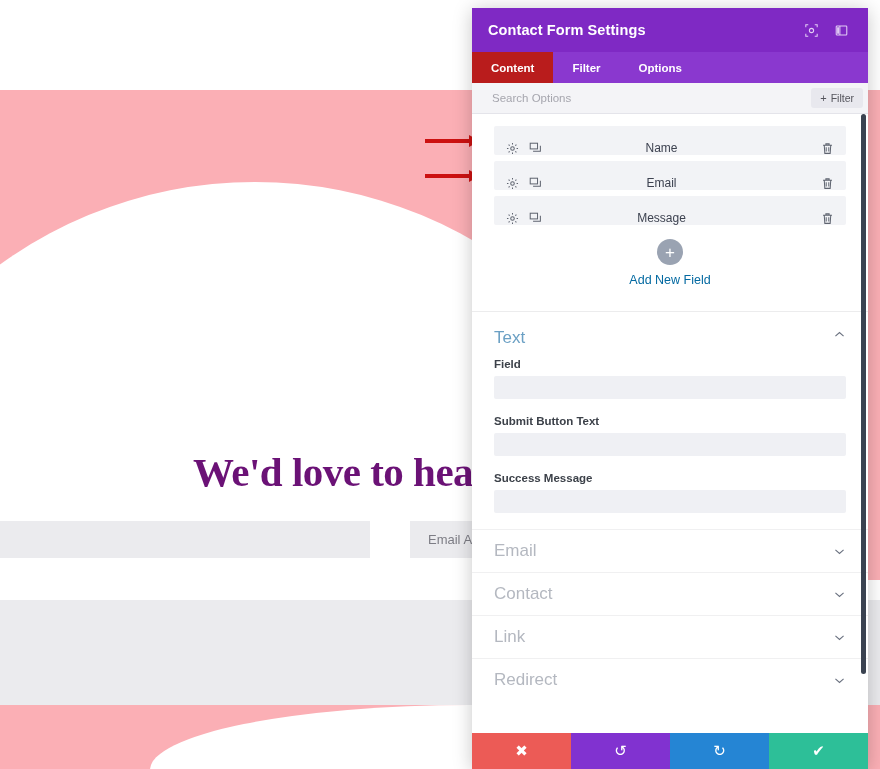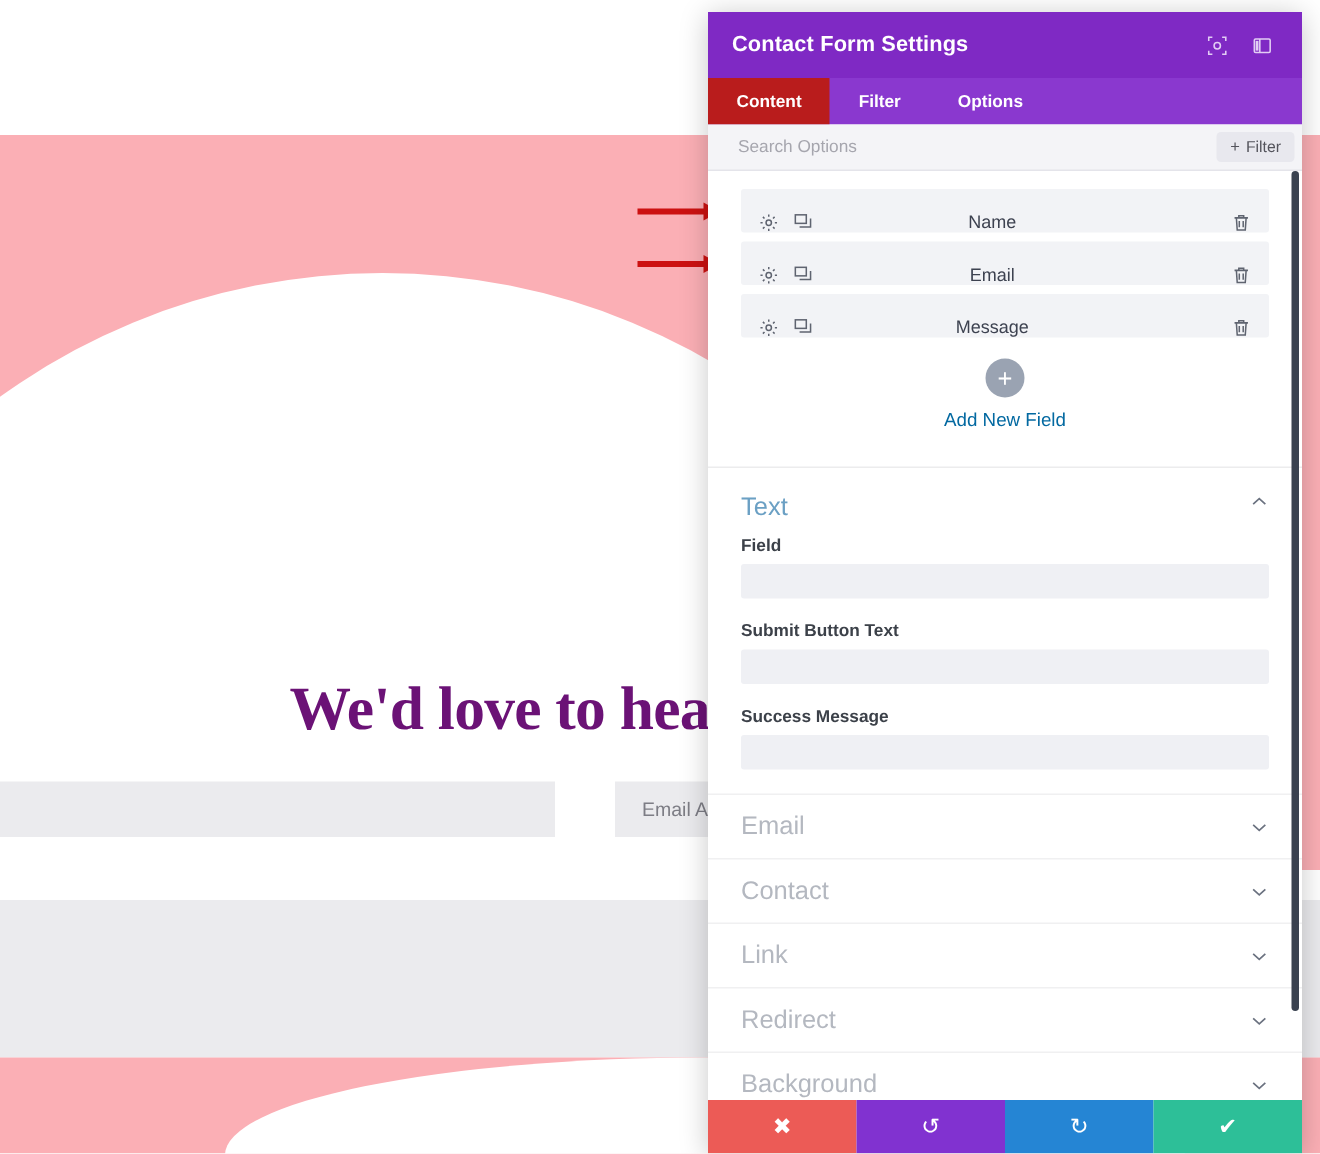--- a/index.html
+++ b/index.html
@@ -406,28 +406,20 @@
 
       <div class="acc-row">
         <div class="atitle">Redirect</div>
         <span class="chev">
           <svg width="13" height="13" viewBox="0 0 16 16" fill="none" stroke="currentColor" stroke-width="1.4">
               <path d="M3 6l5 4.5L13 6"></path>
             </svg>
         </span>
       </div>
 
-      <div class="acc-row">
-        <div class="atitle">Background</div>
-        <span class="chev">
-          <svg width="13" height="13" viewBox="0 0 16 16" fill="none" stroke="currentColor" stroke-width="1.4">
-              <path d="M3 6l5 4.5L13 6"></path>
-            </svg>
-        </span>
-      </div>
 
     </div>
 
     <div class="footer">
       <div class="fbtn cancel">✖</div>
       <div class="fbtn undo">↺</div>
       <div class="fbtn redo">↻</div>
       <div class="fbtn save">✔</div>
     </div>
 

